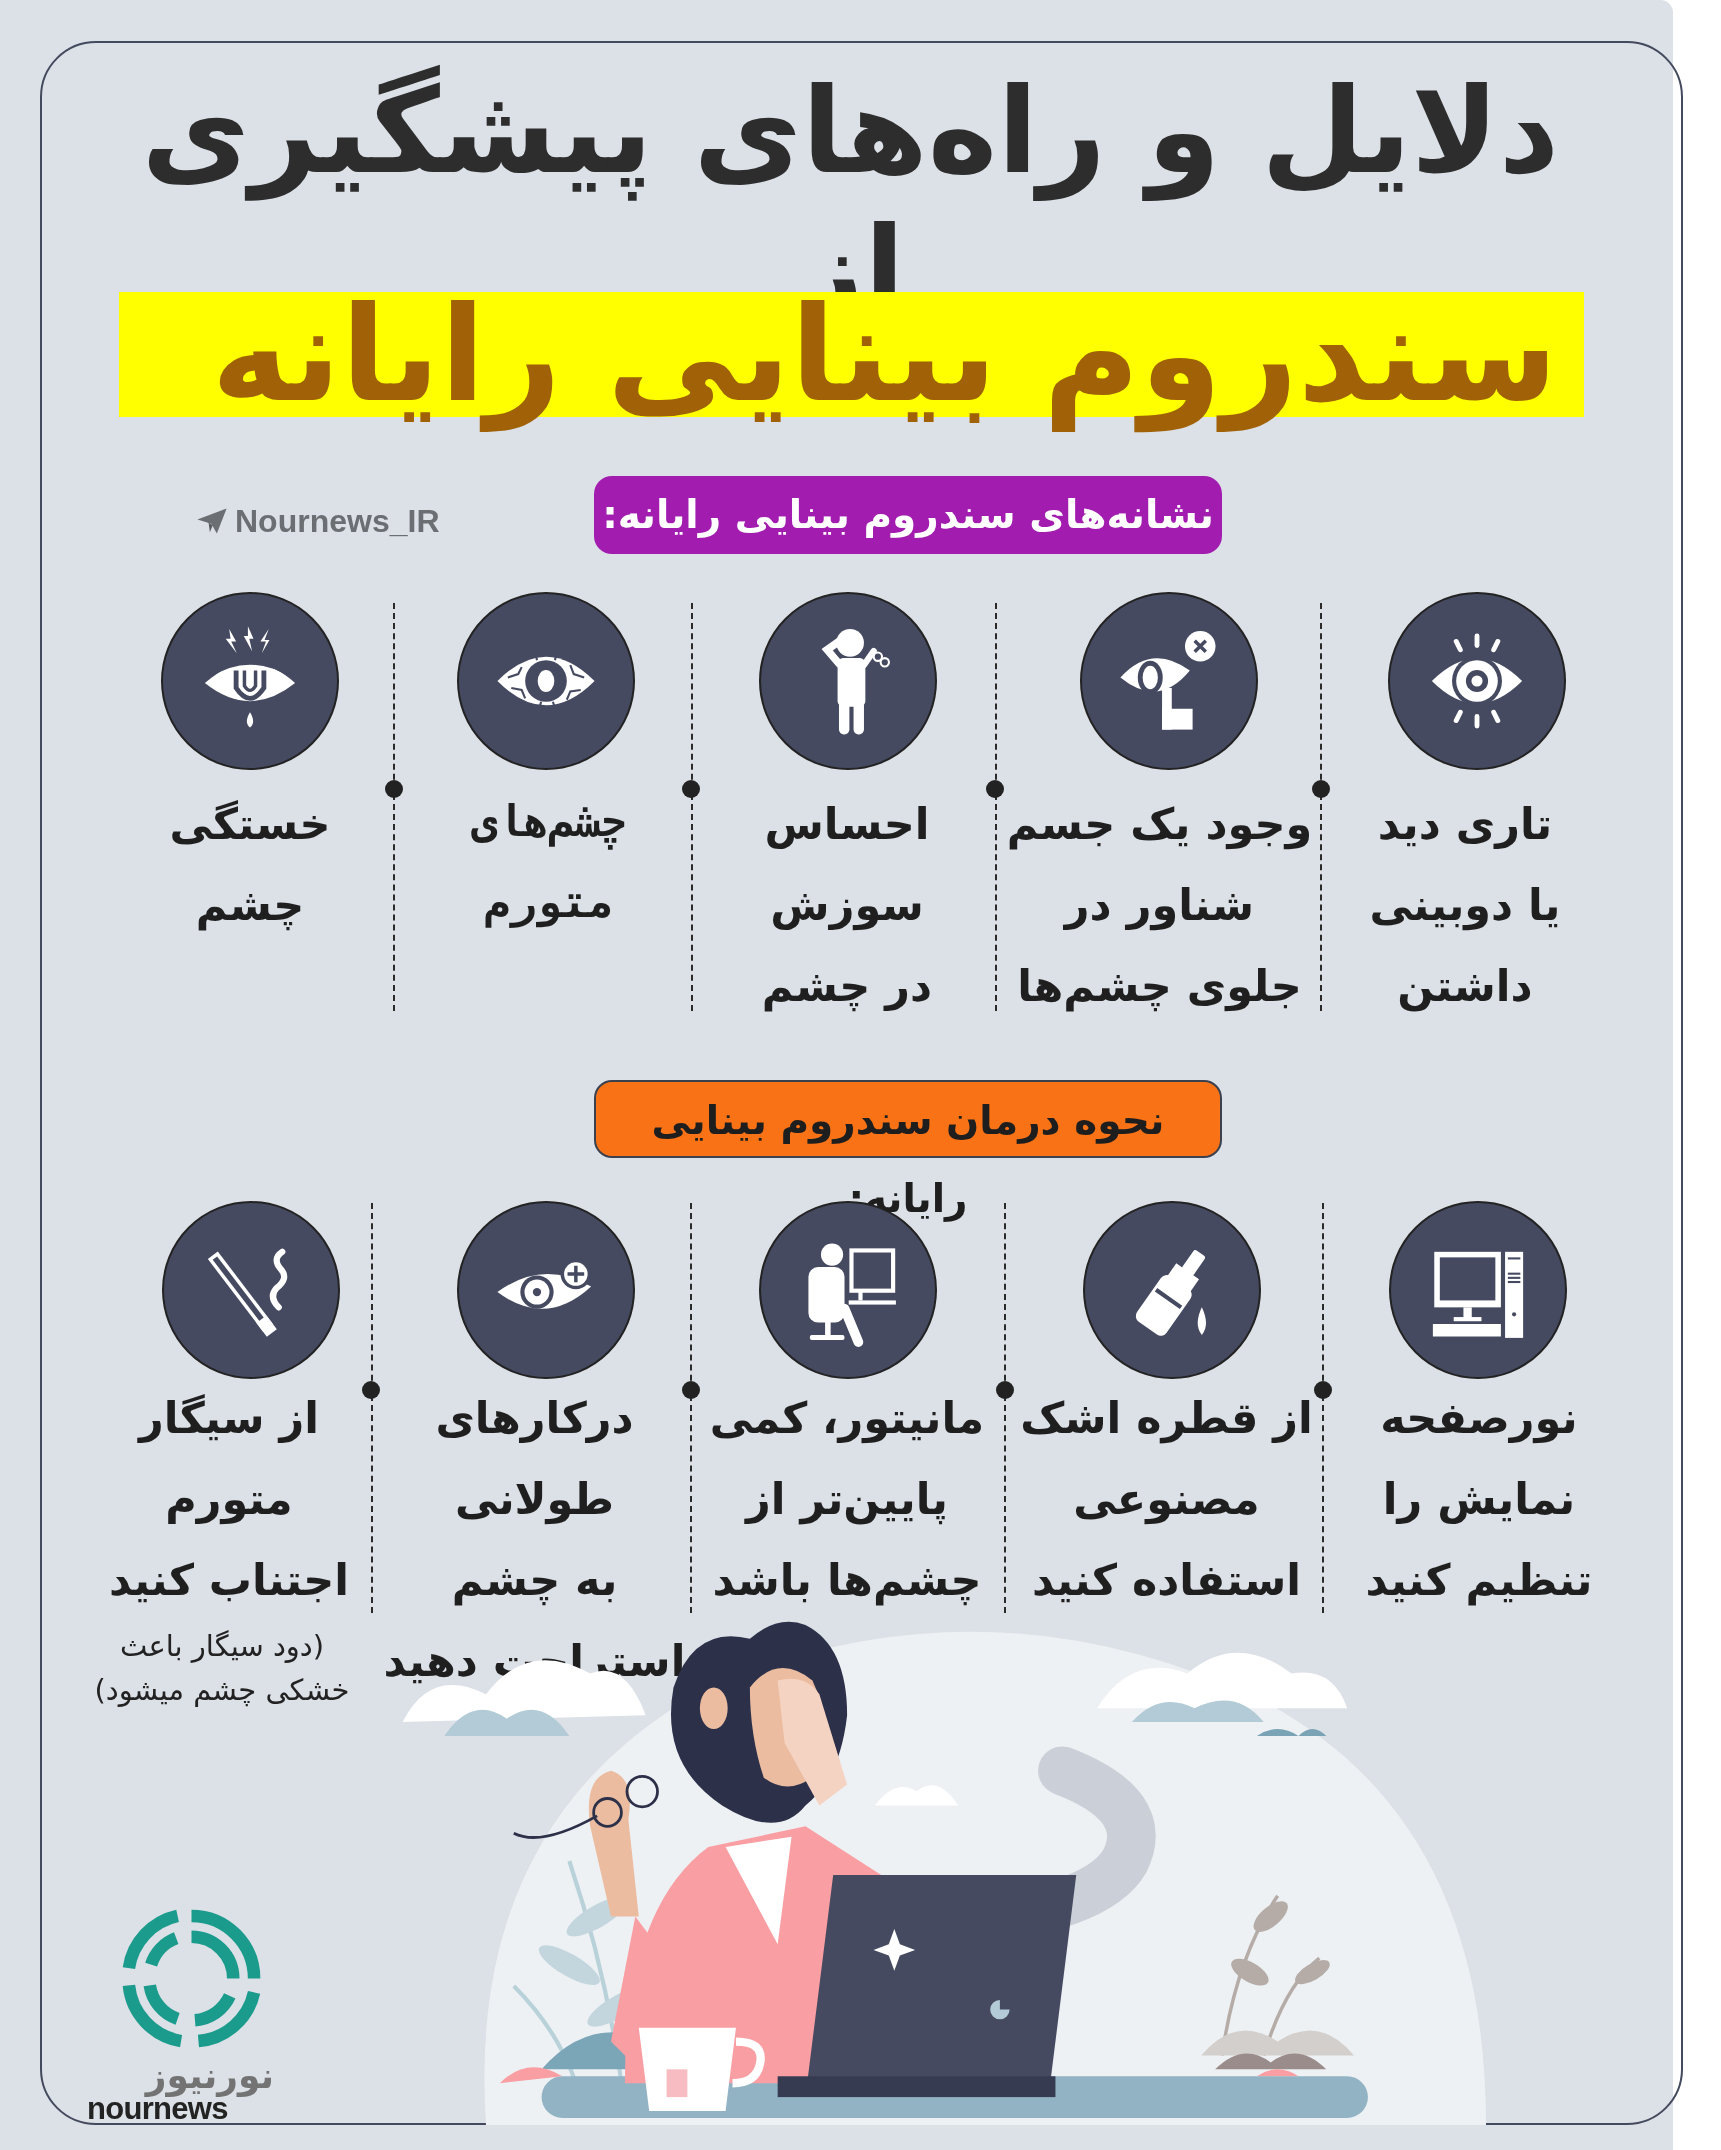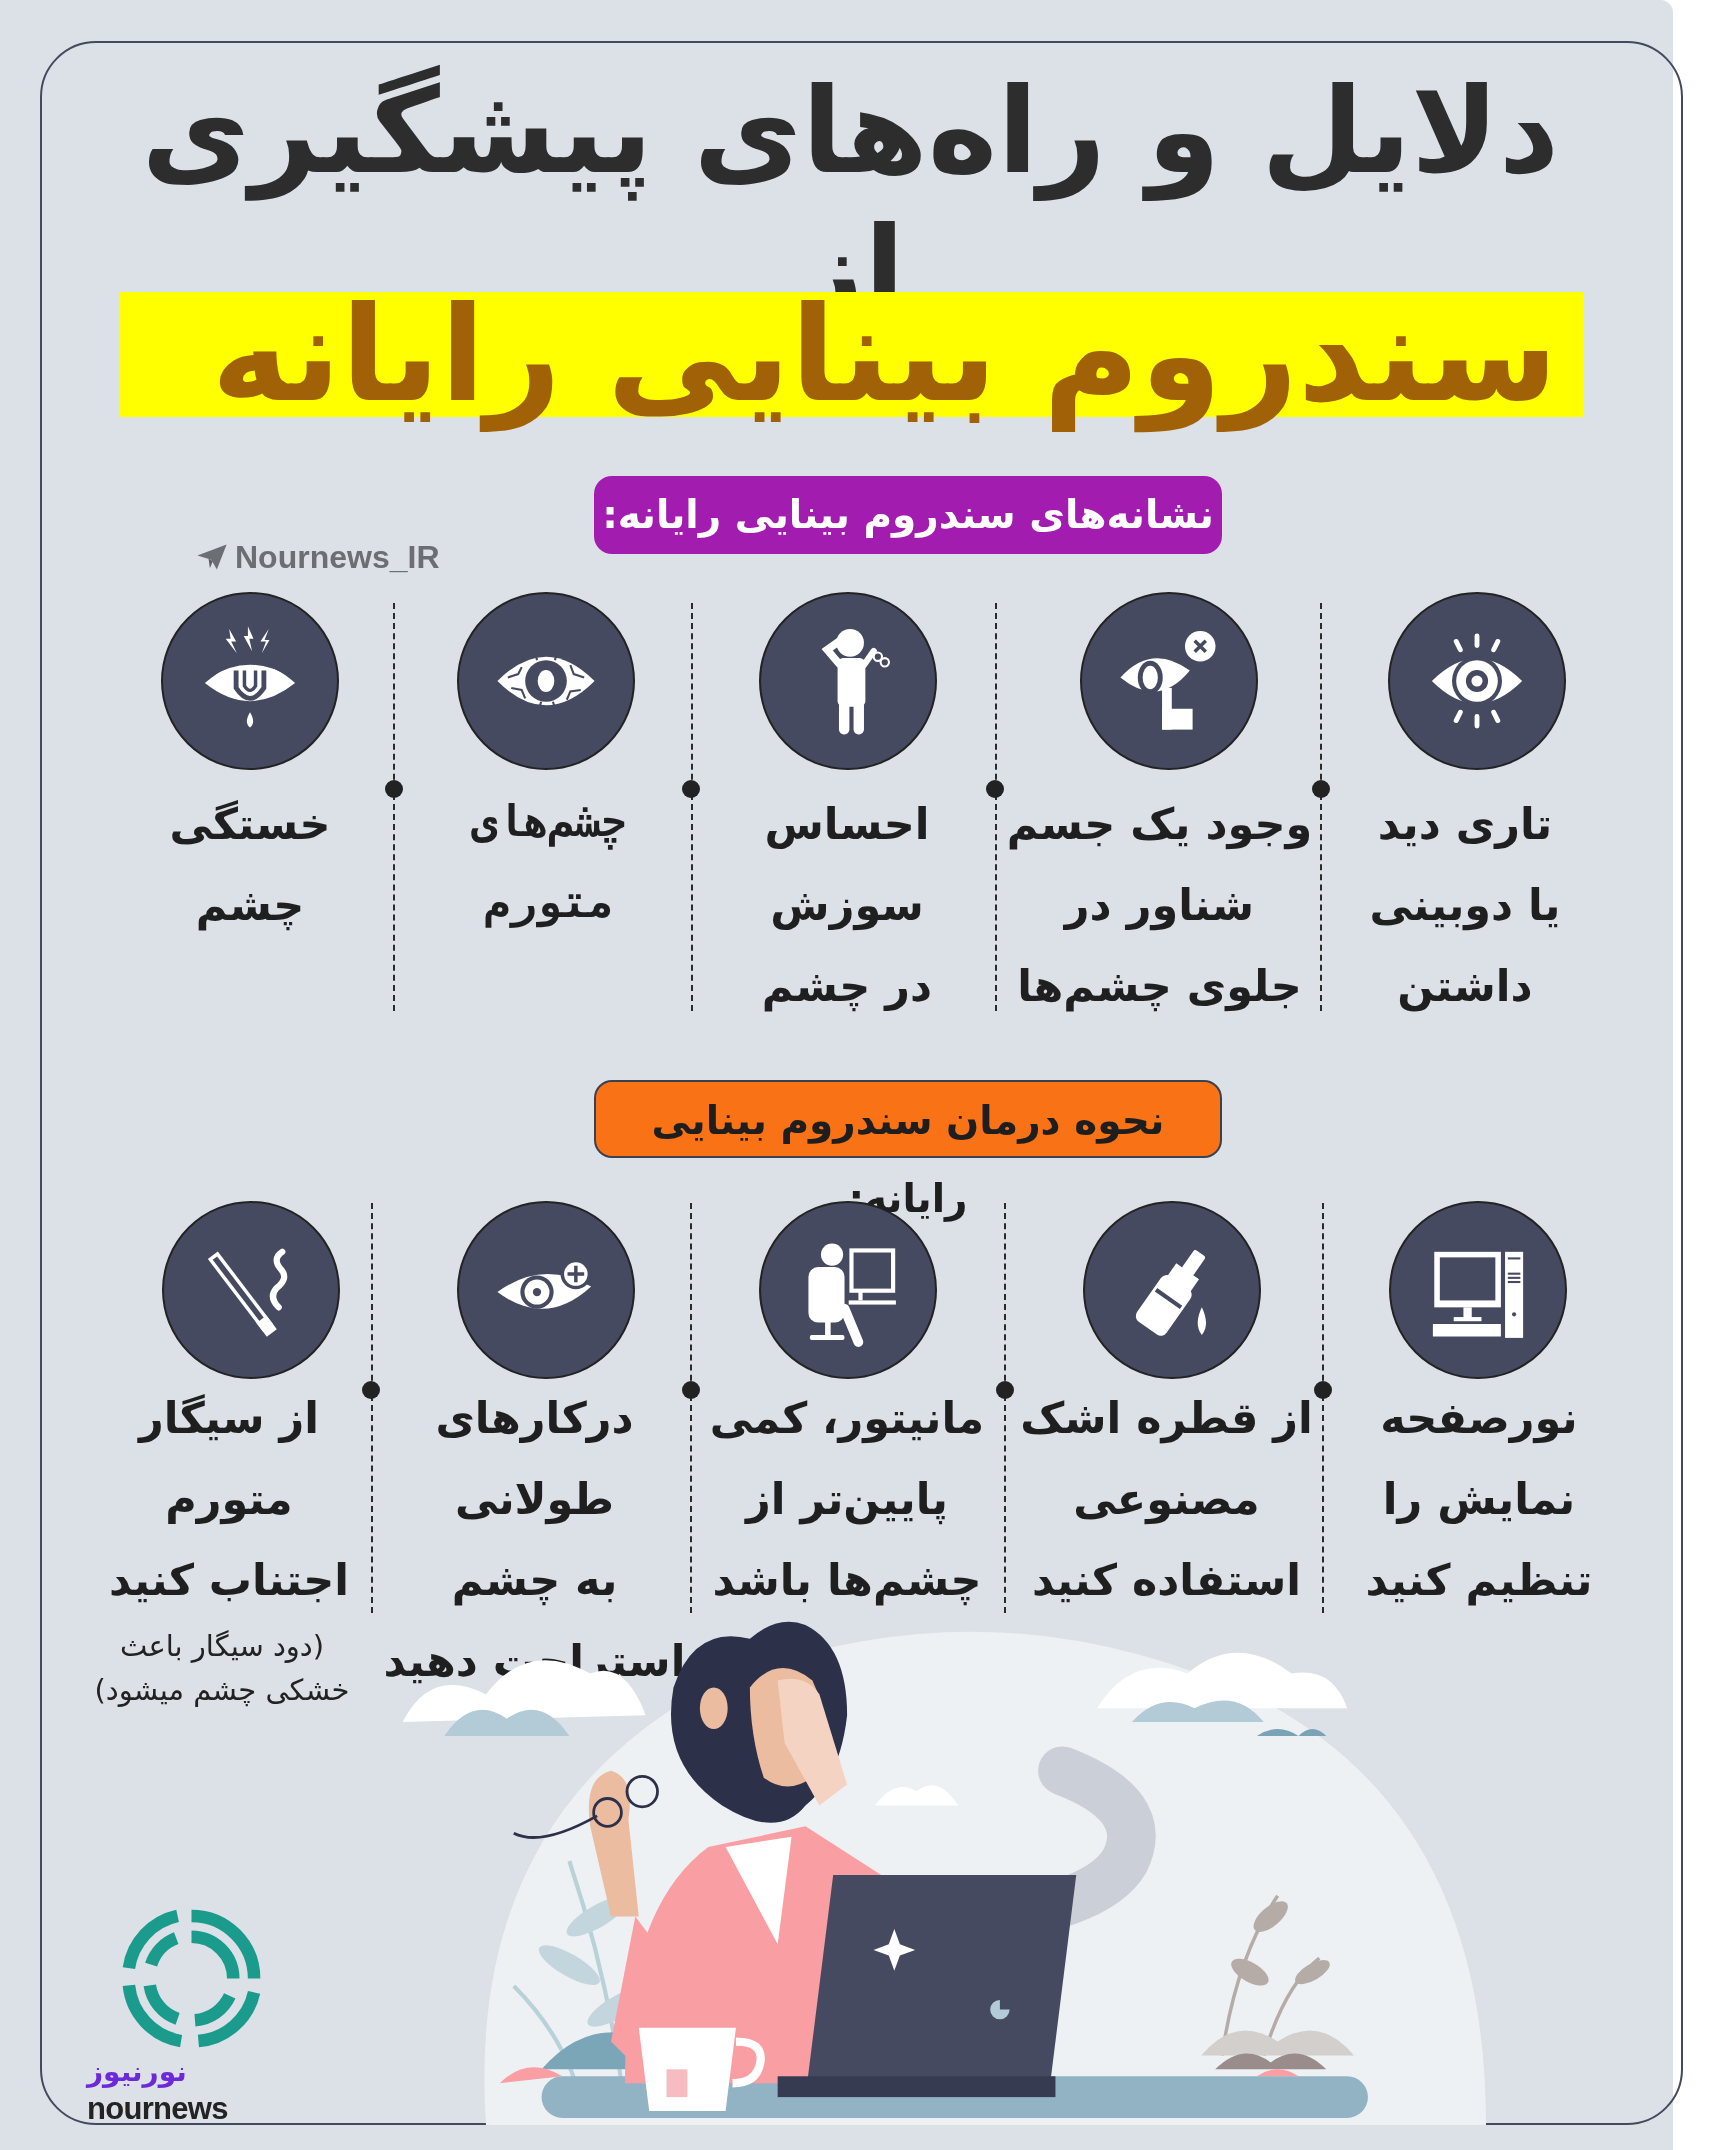--- a/index.html
+++ b/index.html
@@ -2,34 +2,34 @@
 <html style="font-size:11px"><head>
 <meta charset="utf-8">
 <style>
   html,body{margin:0;padding:0;}
   body{width:1722px;height:2151px;position:relative;overflow:hidden;background:#ffffff;font-family:"DejaVu Sans",sans-serif;}
   .page{position:absolute;left:0;top:0;width:1673px;height:2151px;background:#dce0e7;border-radius:0 12.5px 0 0;}
   .frame{position:absolute;left:40px;top:41px;width:1643px;height:2084px;border:2.8px solid #444a5e;border-radius:56px;box-sizing:border-box;}
   .title1{position:absolute;left:104px;top:62px;width:1493px;height:139px;text-align:center;direction:rtl;font-weight:bold;font-size:118px;line-height:139px;color:#2d2d2d;font-family:"DejaVu Sans",sans-serif;letter-spacing:-2.8px;}
   .title2-bg{position:absolute;left:119px;top:292px;width:1465px;height:125px;background:#ffff00;}
   .title2{position:absolute;left:119px;top:274px;width:1465px;height:160px;text-align:center;direction:rtl;font-weight:bold;font-size:132px;line-height:160px;color:#a16207;letter-spacing:-1.4px;padding-left:33px;}
-  .handle{position:absolute;left:196px;top:500px;height:42px;display:flex;align-items:center;gap:7px;color:#6b6e72;font-family:"Liberation Sans",sans-serif;font-weight:bold;font-size:32px;margin-top:36px;}
+  .handle{position:absolute;left:196px;top:500px;height:42px;display:flex;align-items:center;gap:7px;color:#6b6e72;font-family:"Liberation Sans",sans-serif;font-weight:bold;font-size:32px;}
   .handle svg{width:32px;height:28px;}
   .pill{position:absolute;left:594px;width:628px;height:78px;border-radius:18px;direction:rtl;text-align:center;font-weight:bold;font-size:39px;line-height:78px;box-sizing:border-box;}
   .pill.dark{top:476px;background:#a21caf;color:#ffffff;}
   .pill.yellow{top:1080px;height:78px;background:#f97316;color:#1e1e1e;border:2.1px solid #3c4150;}
   .divider{position:absolute;width:0;border-left:2.1px dashed #2a2a2a;}
   .dot{position:absolute;width:18px;height:18px;border-radius:50%;background:#222222;}
   .circle{position:absolute;width:178px;height:178px;border-radius:50%;background:#454a60;border:2.1px solid #232323;box-sizing:border-box;display:flex;align-items:center;justify-content:center;}
   .circle svg{width:118px;height:118px;}
   .label{position:absolute;direction:rtl;text-align:center;font-weight:bold;font-size:43px;line-height:81px;color:#1f1f1f;white-space:pre-line;}
   .note{position:absolute;left:76px;top:1624px;width:292px;direction:rtl;text-align:center;font-size:29px;line-height:44px;color:#222;white-space:pre-line;}
   .illustration{position:absolute;left:361px;top:1597px;width:1250px;height:528px;}
   .logo{position:absolute;left:115px;top:1902px;width:153px;}
-  .logo-fa{position:absolute;left:87px;top:2055px;width:187px;text-align:left;font-weight:bold;font-size:28px;color:#6d28d9;direction:rtl;}
+  .logo-fa{position:absolute;left:87px;top:2055px;width:187px;text-align:right;font-weight:bold;font-size:36px;color:#737373;direction:rtl;}
   .logo-en{position:absolute;left:87px;top:2091px;width:187px;text-align:left;font-family:"Liberation Sans",sans-serif;font-weight:bold;font-size:31px;color:#232323;letter-spacing:-0.7px;}
 </style>
 </head>
 <body>
 
 <div class="page"></div>
 <div class="frame"></div>
 
 <div class="title1">دلایل و راه‌های پیشگیری از</div>
 <div class="title2-bg"></div>

